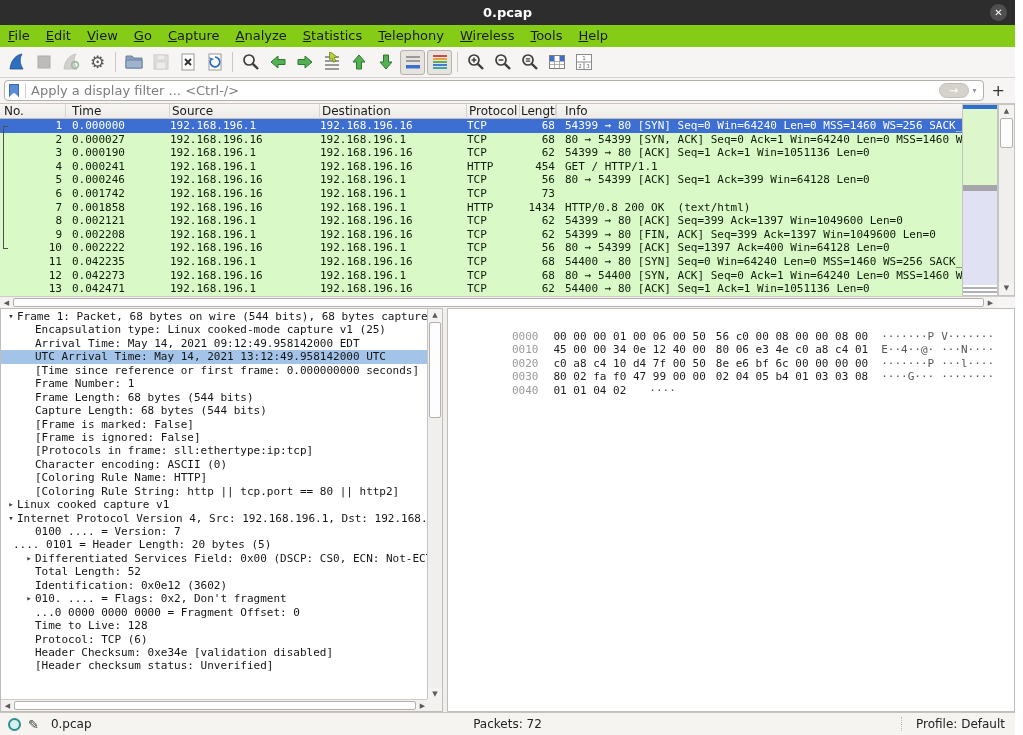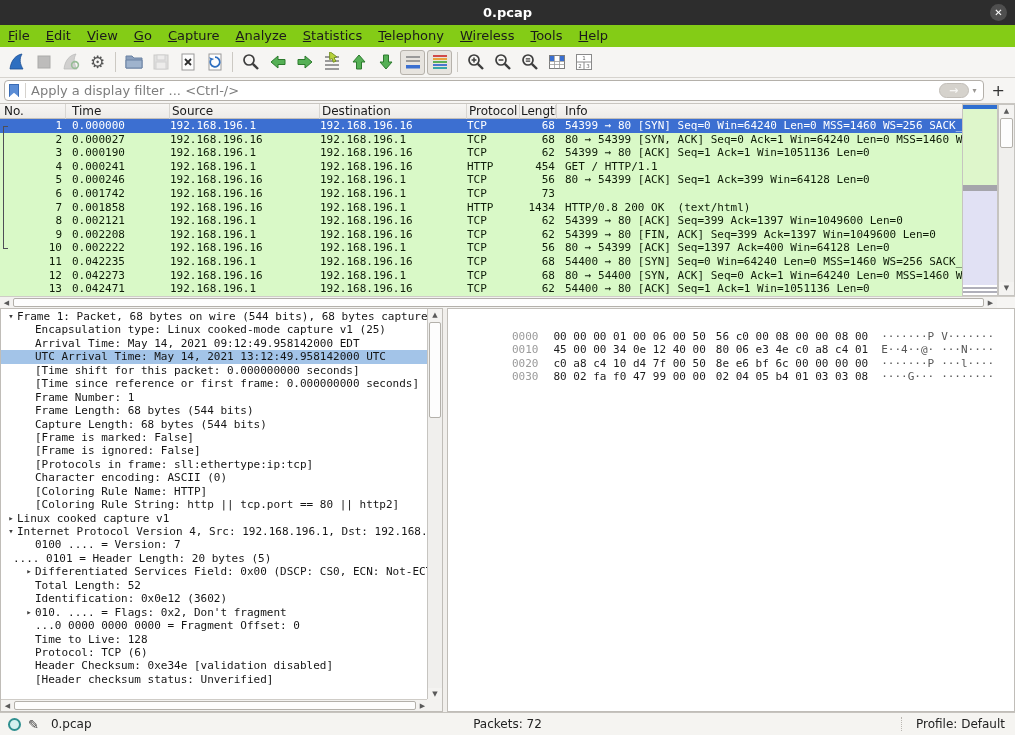--- a/index.html
+++ b/index.html
@@ -473,24 +473,20 @@
           <span class="d-arrow"></span>
           <span class="dtext">Arrival Time: May 14, 2021 09:12:49.958142000 EDT</span>
         </div>
 
         <div class="dline selected" style="padding-left: 22px;">
           <span class="d-arrow"></span>
           <span class="dtext">UTC Arrival Time: May 14, 2021 13:12:49.958142000 UTC</span>
         </div>
 
 
-        <div class="dline" style="padding-left: 22px;">
-          <span class="d-arrow"></span>
-          <span class="dtext">[Time shift for this packet: 0.000000000 seconds]</span>
-        </div>
 
         <div class="dline" style="padding-left: 22px;">
           <span class="d-arrow"></span>
           <span class="dtext">[Time since reference or first frame: 0.000000000 seconds]</span>
         </div>
 
         <div class="dline" style="padding-left: 22px;">
           <span class="d-arrow"></span>
           <span class="dtext">Frame Number: 1</span>
         </div>
@@ -626,20 +622,23 @@
       </div>
 
       <div class="hrow">
         <span class="hoff">0020</span><span class="hx1">c0 a8 c4 10 d4 7f 00 50</span><span class="hx2">8e e6 bf 6c 00 00 00 00</span><span class="ha1">·······P</span><span class="ha2">···l····</span>
       </div>
 
       <div class="hrow">
         <span class="hoff">0030</span><span class="hx1">80 02 fa f0 47 99 00 00</span><span class="hx2">02 04 05 b4 01 03 03 08</span><span class="ha1">····G···</span><span class="ha2">········</span>
       </div>
 
+      <div class="hrow">
+        <span class="hoff">0040</span><span class="hx1">01 01 04 02</span><span class="hx2"></span><span class="ha1">····</span><span class="ha2"></span>
+      </div>
     </div>
 </div>
 
 <div class="abs statusbar">
   <span class="expert-dot"></span>
   <span class="pencil">✎</span>
   <span class="sb-file">0.pcap</span>
   <span class="sb-center">Packets: 72</span>
   <span class="sb-right">Profile: Default</span>
 </div>

